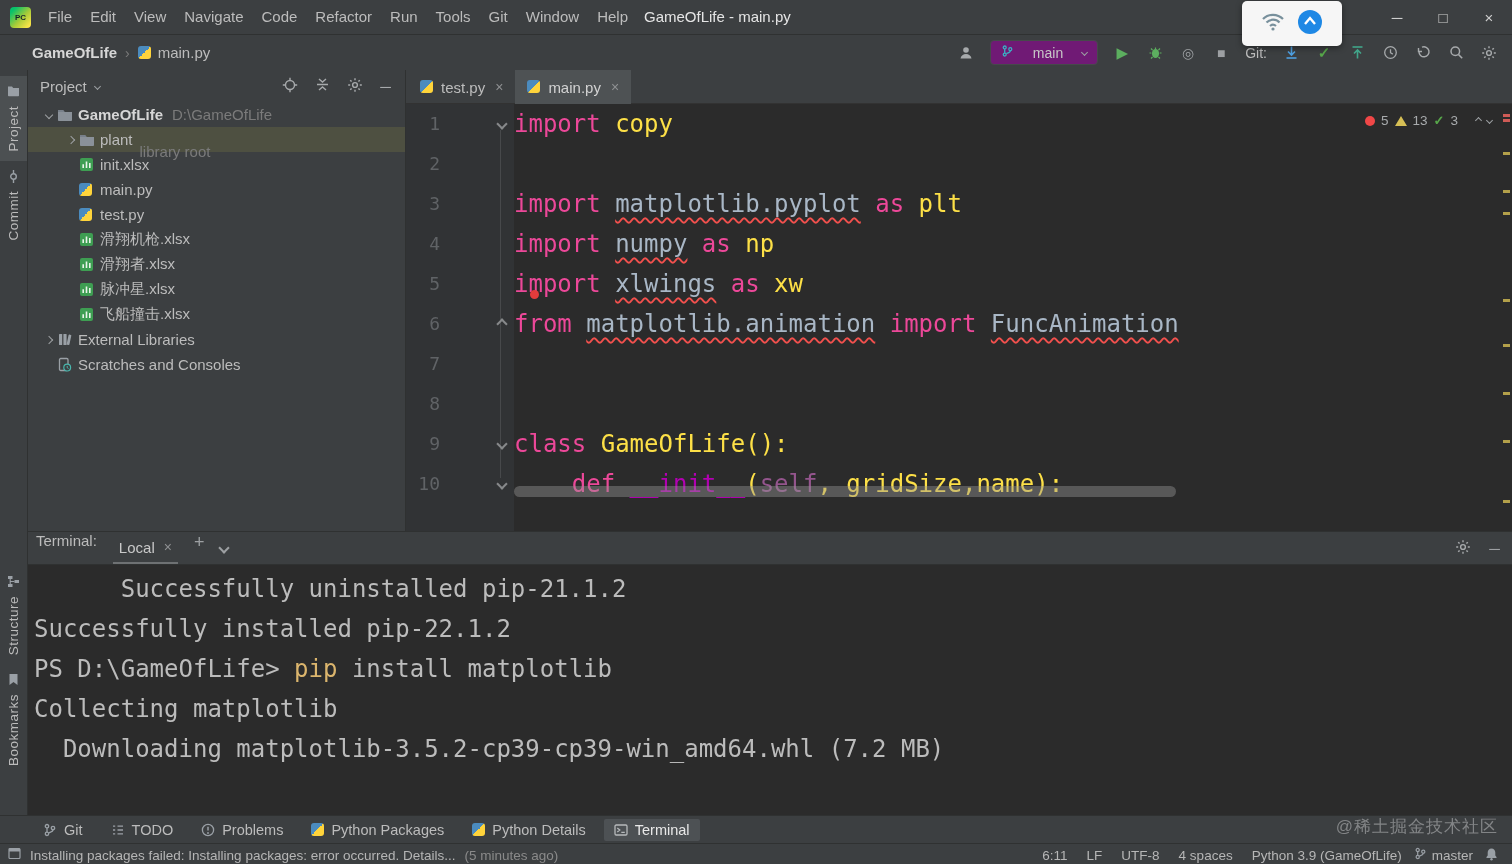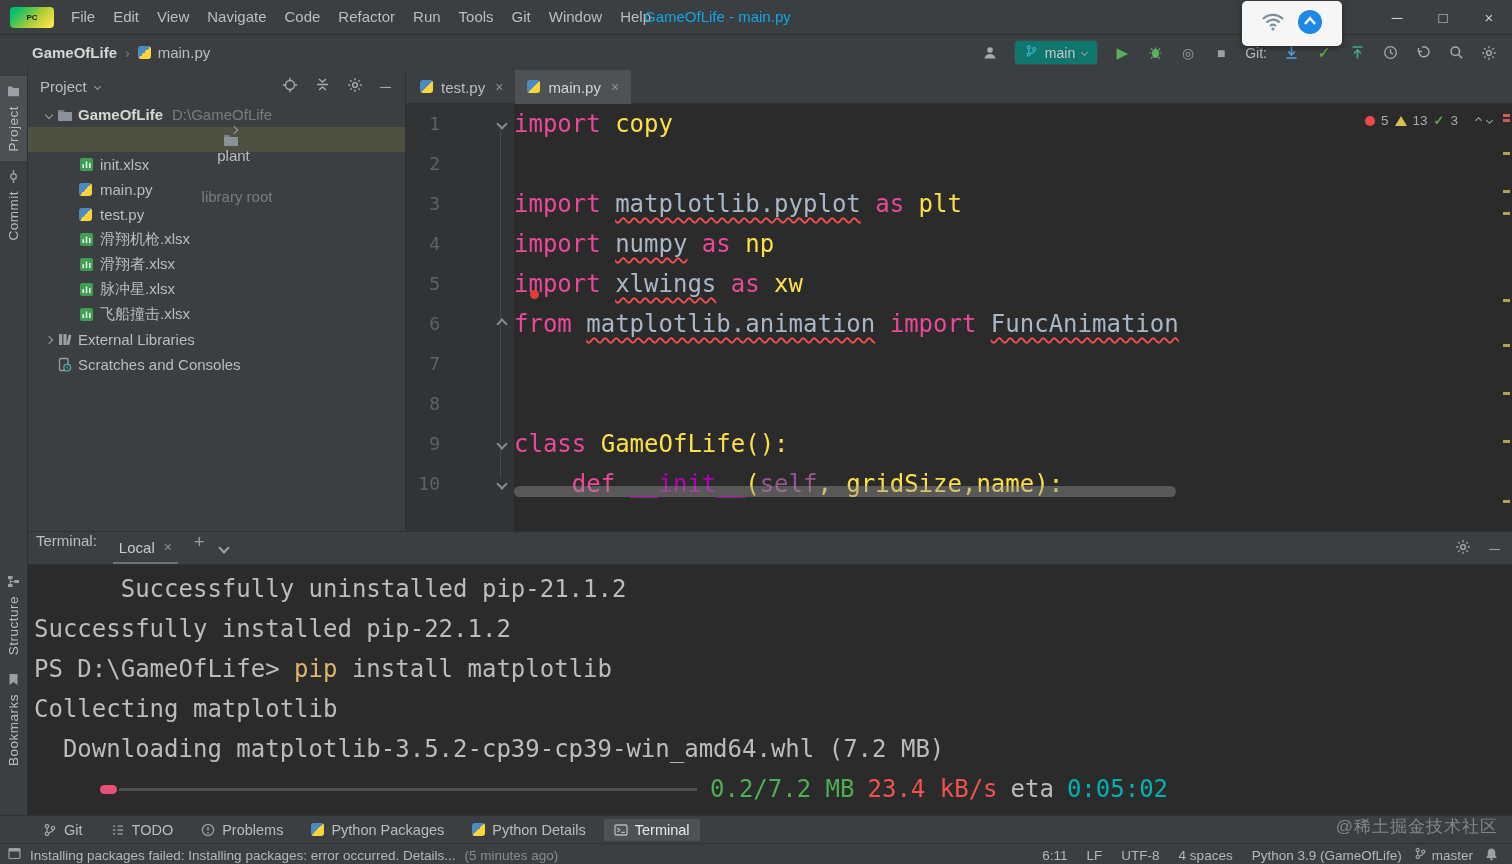--- a/index.html
+++ b/index.html
@@ -2,39 +2,39 @@
 <html><head>
 <meta charset="utf-8">
 <style>
 *{margin:0;padding:0;box-sizing:border-box;}
 html,body{width:1512px;height:864px;overflow:hidden;background:#2b2b2b;}
 body{font-family:"Liberation Sans",sans-serif;color:#bbb;font-size:15px;}
 .app{position:relative;width:1512px;height:864px;background:#2b2b2b;overflow:hidden;}
 
 
 .menubar{height:34px;background:#3c3f41;display:flex;align-items:center;padding-left:8px;position:relative;}
-.pc-logo{width:44px;height:21px;border-radius:4px;margin:0 8px 0 2px;background:linear-gradient(135deg,#07c26b 15%,#a7cb38 55%,#f9e448 90%);display:flex;align-items:center;justify-content:center;font-size:8px;font-weight:bold;color:#13222b;flex:none;}
+.pc-logo{width:21px;height:21px;border-radius:4px;margin:0 8px 0 2px;background:linear-gradient(135deg,#07c26b 15%,#a7cb38 55%,#f9e448 90%);display:flex;align-items:center;justify-content:center;font-size:8px;font-weight:bold;color:#13222b;flex:none;}
 .menu-items{display:flex;}
 .menu-item{padding:0 9px;font-size:15px;color:#bcbcbc;line-height:34px;}
-.win-title{position:absolute;left:644px;top:0;line-height:34px;font-size:15px;color:#0ea5e9;}
+.win-title{position:absolute;left:644px;top:0;line-height:34px;font-size:15px;color:#e5e5e5;}
 .win-controls{position:absolute;right:0;top:0;height:34px;display:flex;}
 .win-btn{width:46px;height:34px;display:flex;align-items:center;justify-content:center;color:#cfcfcf;font-size:15px;}
 
 
 .overlay-widget{position:absolute;left:1242px;top:1px;width:100px;height:45px;background:#f6f6f6;border-radius:5px;box-shadow:0 2px 6px rgba(0,0,0,.4);display:flex;align-items:center;justify-content:center;gap:12px;z-index:50;}
 
 
 .navbar{height:36px;background:#3c3f41;border-top:1px solid #2f3131;display:flex;align-items:center;padding:0 14px 0 32px;}
 .crumb{font-size:15px;color:#bcbcbc;}
 .crumb.bold{font-weight:bold;color:#d6d6d6;}
 .crumb-sep{color:#7a7a7a;margin:0 8px;font-size:14px;}
 .py-ic{display:inline-block;width:13px;height:13px;border-radius:3px;background:linear-gradient(135deg,#4b8bbe 50%,#ffd43b 50%);flex:none;}
 .nav-right{margin-left:auto;display:flex;align-items:center;gap:15px;}
 .nav-ic{display:flex;align-items:center;justify-content:center;min-width:18px;height:20px;}
-.branch-widget{display:flex;align-items:center;gap:7px;background:#0f766e;border:1px solid #46494b;border-radius:4px;padding:3px 10px;font-size:14px;color:#c7c7c7;}
+.branch-widget{display:flex;align-items:center;gap:19px;background:#701a75;border:1px solid #46494b;border-radius:4px;padding:3px 10px;font-size:14px;color:#c7c7c7;}
 .run-ic{color:#5caf5f;font-size:15px;}
 .gray-ic{color:#9da0a3;font-size:14px;}
 .git-label{font-size:14px;color:#bcbcbc;}
 .green-check{color:#57a64a;font-weight:bold;font-size:15px;}
 
 
 .body-row{display:flex;height:745px;}
 .stripe{width:28px;background:#3c3f41;border-right:1px solid #2f3131;display:flex;flex-direction:column;align-items:center;padding:6px 0 40px 0;flex:none;}
 .stripe-group{display:flex;flex-direction:column;align-items:center;width:100%;}
 .stripe-sp{flex:1;}
@@ -45,21 +45,21 @@
 .center{flex:1;display:flex;flex-direction:column;min-width:0;}
 .upper{height:461px;display:flex;min-height:0;}
 
 
 .project{width:377px;background:#3c3f41;display:flex;flex-direction:column;flex:none;}
 .proj-header{height:32px;display:flex;align-items:center;padding:0 14px 0 12px;font-size:15px;color:#bcbcbc;flex:none;}
 .proj-title{display:flex;align-items:center;gap:8px;}
 .proj-icons{margin-left:auto;display:flex;gap:17px;align-items:center;}
 .tree{flex:1;overflow:hidden;}
 .tree-row{height:25px;display:flex;align-items:center;font-size:15px;color:#bcbcbc;white-space:nowrap;}
-.tree-row.selected{background:#4e5041;flex-direction:column;}
+.tree-row.selected{background:#4e5041;}
 .chev-slot{width:17px;display:flex;justify-content:center;flex:none;}
 .t-icon{width:21px;display:flex;align-items:center;flex:none;}
 .t-label.bold{font-weight:bold;color:#d6d6d6;}
 .t-path{color:#7b7b7b;margin-left:9px;}
 .t-suffix{color:#7b7b7b;margin-left:7px;margin-top:24px;}
 
 
 .cv{display:inline-block;width:8px;height:8px;border-right:2px solid #9da0a3;border-bottom:2px solid #9da0a3;}
 .cv.down{transform:rotate(45deg);}
 .cv.up{transform:rotate(-135deg);}
@@ -559,29 +559,20 @@
           </span>
         </div>
         <div class="term-body">
           <div>
               <div class="term-line"><span class="tdef">      Successfully uninstalled pip-21.1.2</span></div>
               <div class="term-line"><span class="tdef">Successfully installed pip-22.1.2</span></div>
               <div class="term-line"><span class="tdef">PS D:\GameOfLife&gt; </span><span class="tyellow">pip</span><span class="tdef"> install matplotlib</span></div>
               <div class="term-line"><span class="tdef">Collecting matplotlib</span></div>
               <div class="term-line"><span class="tdef">  Downloading matplotlib-3.5.2-cp39-cp39-win_amd64.whl (7.2 MB)</span></div>
             </div>
-          <div class="term-line progress-line">
-            <span class="prog-indent"></span>
-            <span class="prog-done"></span>
-            <span class="prog-rest"></span>
-            <span class="pt tgreen">0.2/7.2 MB</span>
-            <span class="pt tred">23.4 kB/s</span>
-            <span class="pt tdef">eta</span>
-            <span class="pt tcyan">0:05:02</span>
-          </div>
         </div>
       </div>
     </div>
   </div>
 
   <div class="toolbar">
       <div class="tool-item">
         <span class="tool-icon">
           <svg width="14" height="14" viewBox="0 0 14 14" fill="none" stroke="#9aa0a6" stroke-width="1.3">
             <circle cx="4" cy="3.2" r="1.7"></circle>

